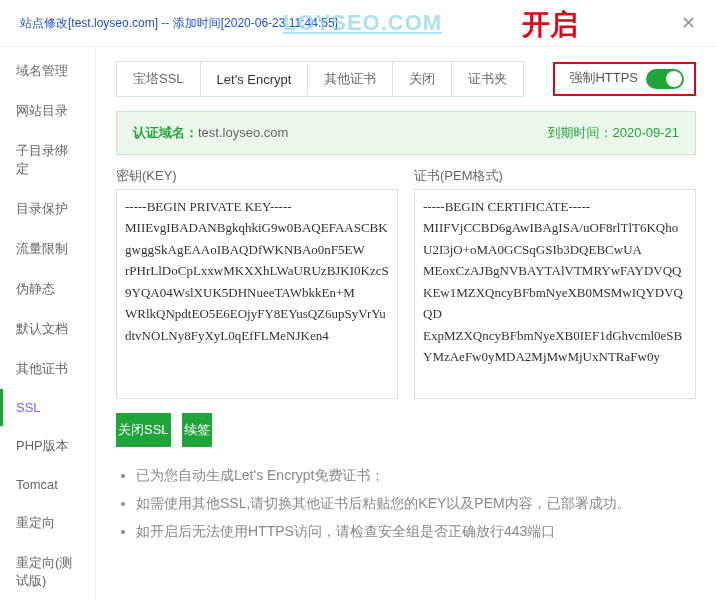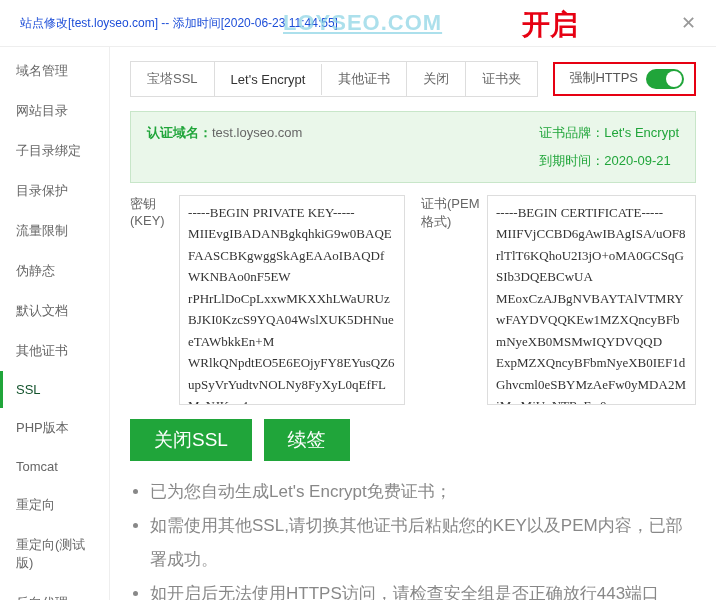--- a/index.html
+++ b/index.html
@@ -4,47 +4,47 @@
   <style>
     * { box-sizing: border-box; margin: 0; padding: 0; }
     body { font-family: "Microsoft YaHei", Arial, sans-serif; font-size: 13px; color: #555; background: #fff; width: 716px; position: relative; }
     .modal { display: flex; flex-direction: column; height: 600px; }
     .header { display: flex; align-items: center; padding: 12px 20px; border-bottom: 1px solid #eee; }
     .header-title { font-size: 12px; color: #1d4ed8; }
     .header-close { margin-left: auto; font-size: 18px; color: #999; cursor: pointer; }
     .watermark { position: absolute; left: 283px; top: 10px; font-size: 22px; font-weight: bold; color: #8ad3e4; opacity: 0.7; letter-spacing: 1px; pointer-events: none; font-family: Arial; text-decoration: underline; }
     .kaiqi { position: absolute; left: 522px; top: 6px; font-size: 28px; font-weight: bold; color: #e60012; font-family: "SimHei","Microsoft YaHei"; }
     .body { display: flex; flex: 1; overflow: hidden; }
-    .sidebar { width: 110px; border-right: 1px solid #eee; overflow-y: auto; padding-top: 4px; }
+    .sidebar { width: 96px; border-right: 1px solid #eee; overflow-y: auto; padding-top: 4px; }
     .sidebar-item { padding: 11px 16px; cursor: pointer; color: #666; font-size: 13px; }
-    .sidebar-item.active { border-left: 3px solid #20a53a; background: #fff; color: #14532d; padding-left: 13px; }
+    .sidebar-item.active { border-left: 3px solid #20a53a; background: #fff; color: #8b5cf6; padding-left: 13px; }
     .content { flex: 1; padding: 14px 20px 0 20px; overflow: auto; }
     .toprow { display: flex; align-items: center; }
     .tabs { display: flex; border: 1px solid #ddd; align-items: center; }
     .tab { padding: 8px 16px; border-right: 1px solid #ddd; cursor: pointer; font-size: 13px; color: #666; background:#fff;}
     .tab:last-child { border-right: none; }
     .tab.active { background: #fff; color: #333; position: relative; }
     .highlight-box { display: flex; align-items: flex-start; margin-left: auto; border: 2px solid #e60012; padding: 5px 10px 5px 14px; }
     .toggle { width: 38px; height: 20px; background: #20a53a; border-radius: 10px; position: relative; margin-left: 8px; cursor: pointer; }
     .toggle::after { content: ""; position: absolute; right: 2px; top: 2px; width: 16px; height: 16px; background: #fff; border-radius: 50%; }
     .success-panel { border: 1px solid #c8e6c9; background: #eaf7ea; padding: 12px 16px; margin-top: 14px; display: flex; justify-content: space-between; }
     .success-left .row, .success-right .row { margin-bottom: 10px; color: #20a53a; }
     .success-left .row:last-child, .success-right .row:last-child { margin-bottom: 0; }
     .row-label { color: #20a53a; font-weight: bold; }
     .row-val { color: #666; }
     .success-right .brand, .success-right .expire { color: #20a53a; }
     .success-right .brand-val, .success-right .expire-val { color: #20a53a; }
     .cert-row { display: flex; gap: 16px; margin-top: 12px; }
-    .cert-col { flex: 1; display: flex; }
+    .cert-col { flex: 1; display: flex; flex-direction: column; }
     .cert-label { font-size: 13px; margin-bottom: 4px; color: #666; }
     textarea { width: 100%; height: 210px; border: 1px solid #ddd; padding: 6px 8px; font-size: 13px; line-height: 1.65; resize: none; color: #333; font-family: Liberation Serif, serif; word-break: break-all; overflow-y: scroll; }
     .btns { margin-top: 14px; }
-    .btn { display: inline-block; padding: 8px 24px; background: #20a53a; color: #fff; border: none; cursor: pointer; font-size: 19px; margin-right: 8px; }
+    .btn { display: inline-block; padding: 8px 2px; background: #20a53a; color: #fff; border: none; cursor: pointer; font-size: 13px; margin-right: 8px; }
     .tips { margin-top: 14px; padding-left: 4px; }
-    .tips li { list-style: disc; margin-left: 16px; color: #888; font-size: 17px; line-height: 2; }
+    .tips li { list-style: disc; margin-left: 16px; color: #888; font-size: 14px; line-height: 2; }
     .sr { color: #20a53a; }
   </style>
 </head>
 <body>
 
 <div class="watermark">LOYSEO.COM</div>
 <div class="kaiqi">开启</div>
 
 <div class="modal">
   <div class="header">
@@ -83,21 +83,20 @@
           <span>强制HTTPS</span>
           <div class="toggle"></div>
         </div>
       </div>
 
       <div class="success-panel">
         <div class="success-left">
           <div class="row"><span class="row-label">认证域名：</span><span class="row-val">test.loyseo.com</span></div>
         </div>
         <div class="success-right">
-          <div class="row"><span class="brand sr">证书品牌：</span><span class="brand-val sr">Let's Encrypt</span></div>
           <div class="row"><span class="expire sr">到期时间：</span><span class="expire-val sr">2020-09-21</span></div>
         </div>
       </div>
 
       <div class="cert-row">
         <div class="cert-col">
           <div class="cert-label">密钥(KEY)</div>
           <textarea style="">-----BEGIN PRIVATE KEY-----
 MIIEvgIBADANBgkqhkiG9w0BAQEFAASCBKgwggSkAgEAAoIBAQDfWKNBAo0nF5EW
 rPHrLlDoCpLxxwMKXXhLWaURUzBJKI0KzcS9YQA04WslXUK5DHNueeTAWbkkEn+M

